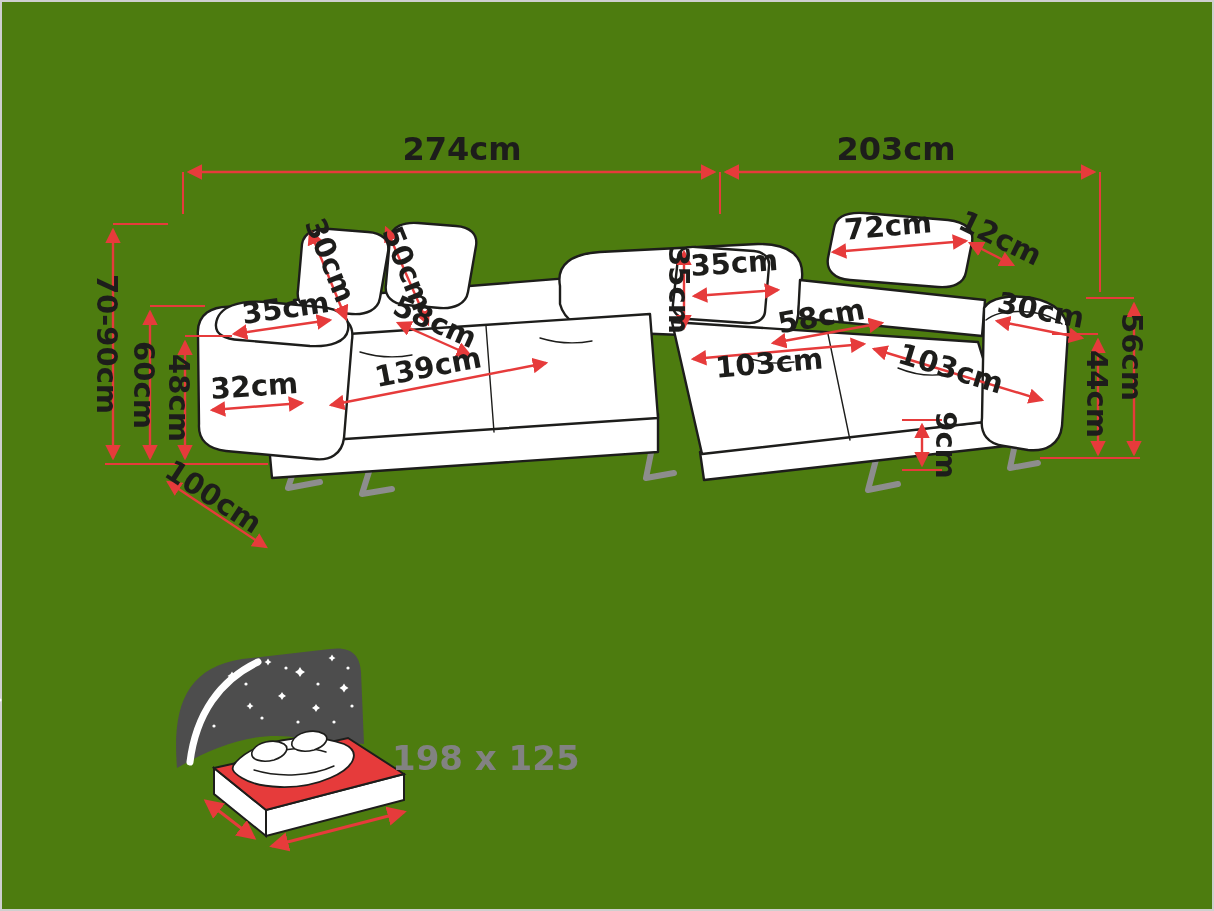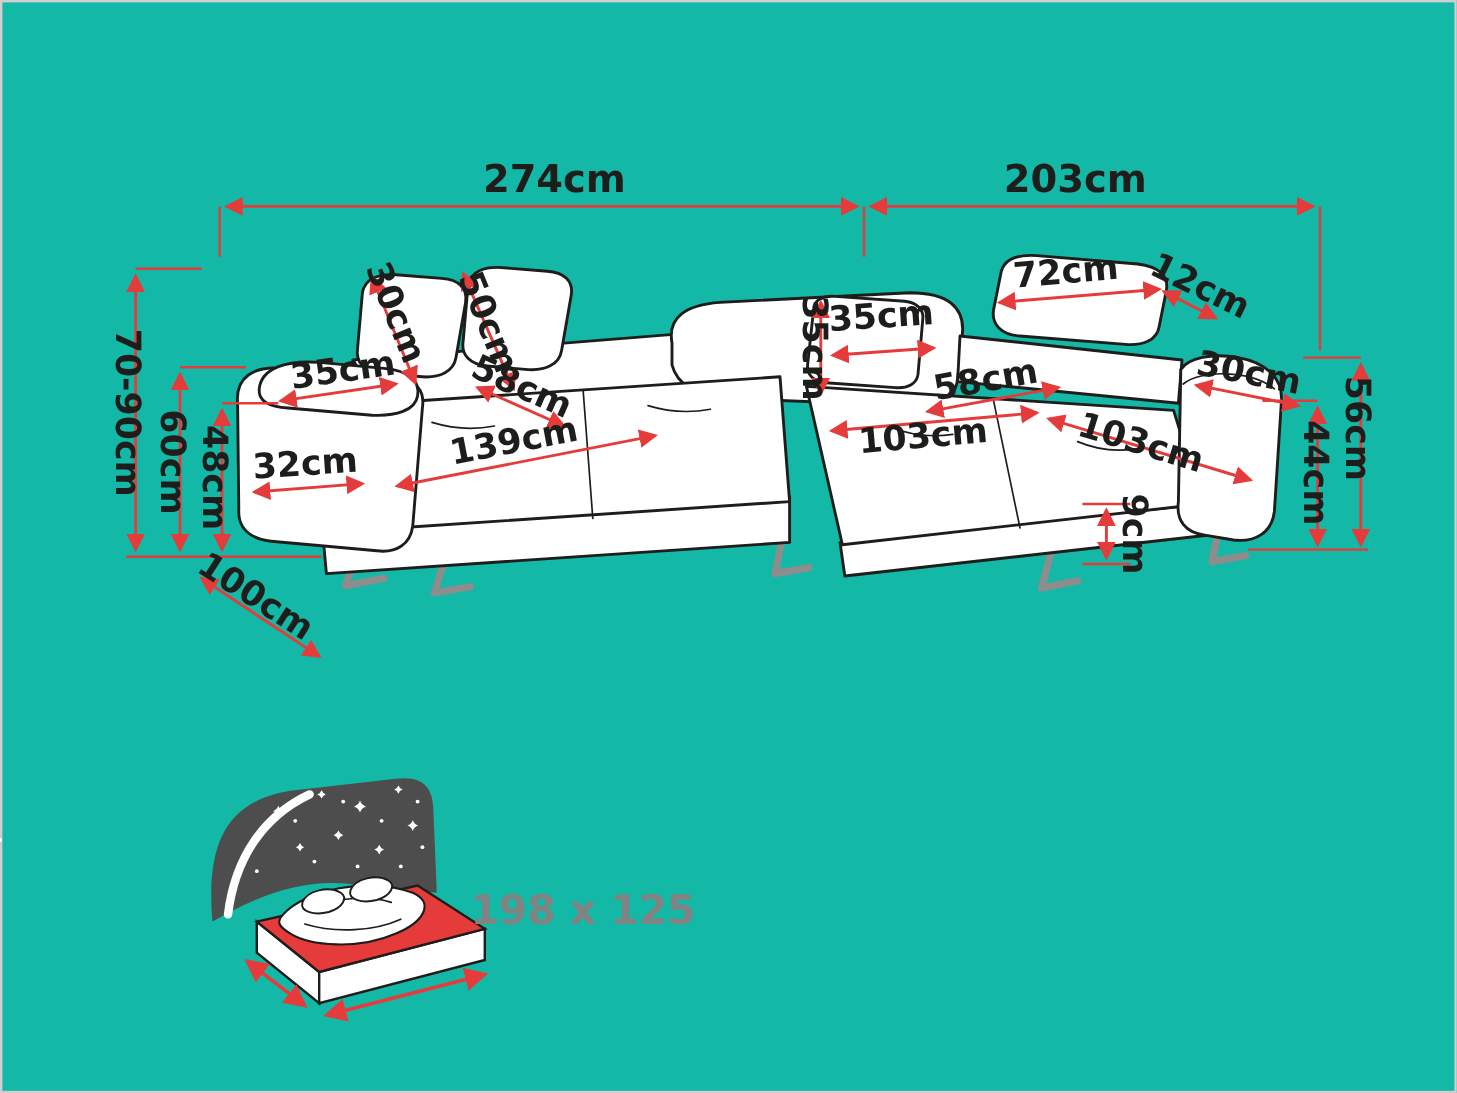--- a/index.html
+++ b/index.html
@@ -1,16 +1,16 @@
 <!DOCTYPE html>
 <html><head>
 <meta charset="utf-8">
 <style>
   html,body{margin:0;padding:0;background:#ffffff;}
-  .stage{position:relative;width:1214px;height:911px;background:#14b8a6;overflow:hidden;}
+  .stage{position:relative;width:1214px;height:911px;background:#4d7c0f;overflow:hidden;}
   svg{display:block;}
   .dim{font-family:"DejaVu Sans",sans-serif;font-weight:700;font-size:29px;fill:#1d1d1b;text-anchor:middle;}
   .dim.big{font-size:32px;}
   .bedlabel{font-family:"DejaVu Sans",sans-serif;font-weight:700;font-size:34px;fill:#828282;text-anchor:start;}
   .outline{fill:#ffffff;stroke:#1d1d1b;stroke-width:2.4;stroke-linejoin:round;}
   .detail{fill:none;stroke:#1d1d1b;stroke-width:1.4;stroke-linecap:round;}
   .leg{fill:none;stroke:#8d8d8d;stroke-width:6;stroke-linecap:round;stroke-linejoin:round;}
   .dim-line{stroke:#e63b3b;stroke-width:2.4;fill:none;}
   .ext{stroke:#e63b3b;stroke-width:2;fill:none;}
   .bed-arrow{stroke:#e63b3b;stroke-width:3;fill:none;}

